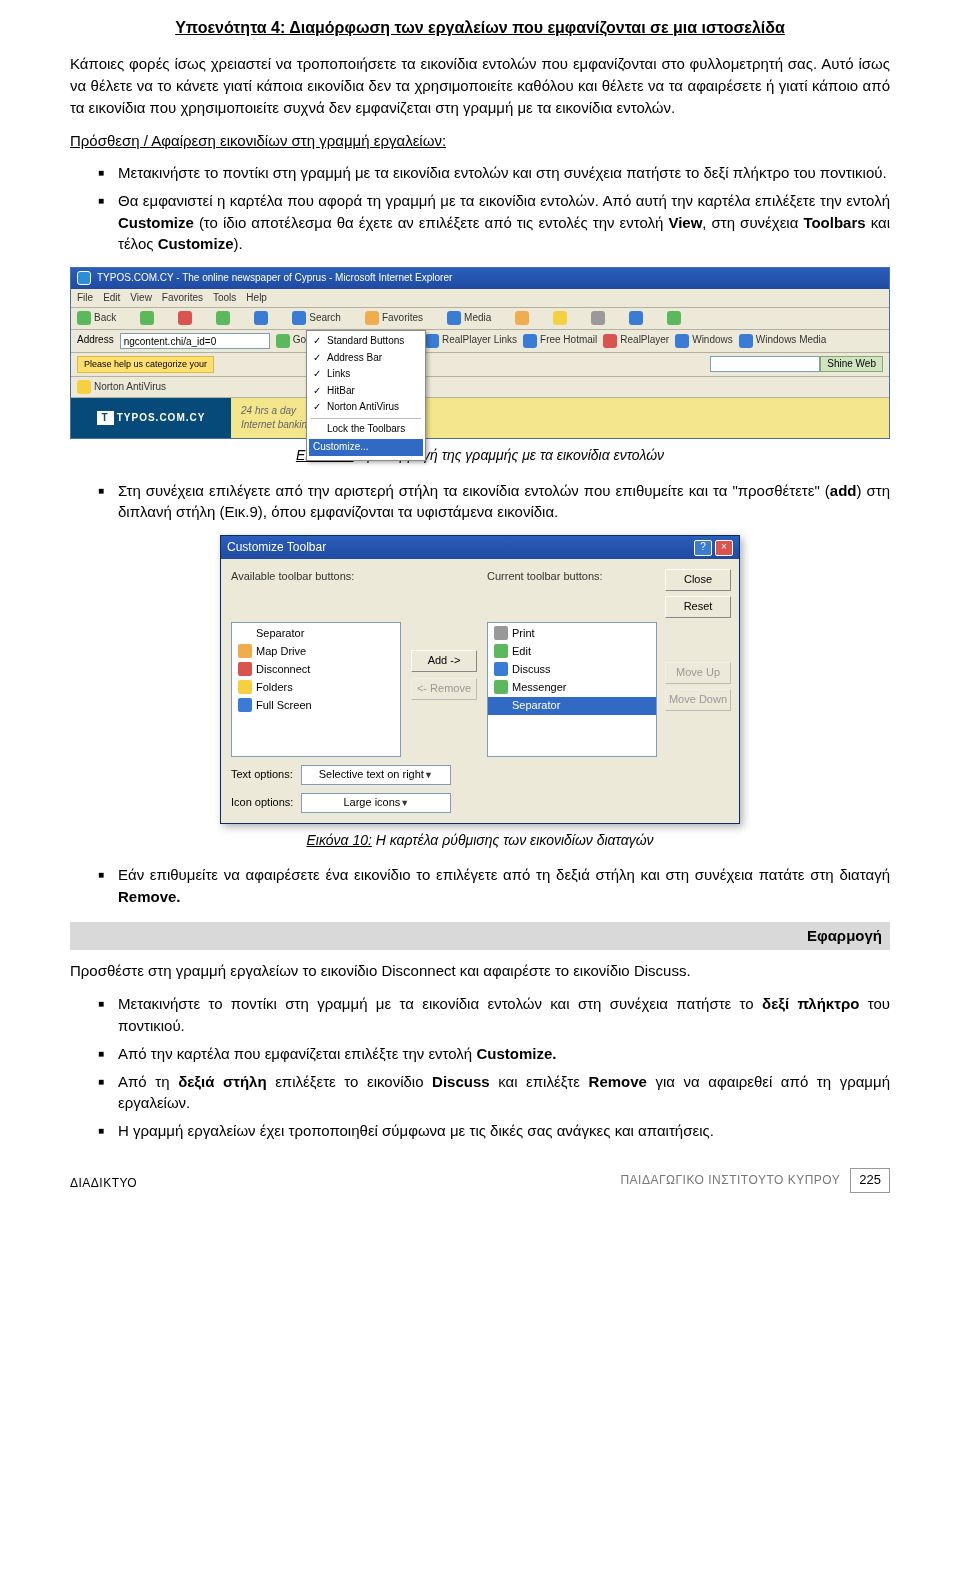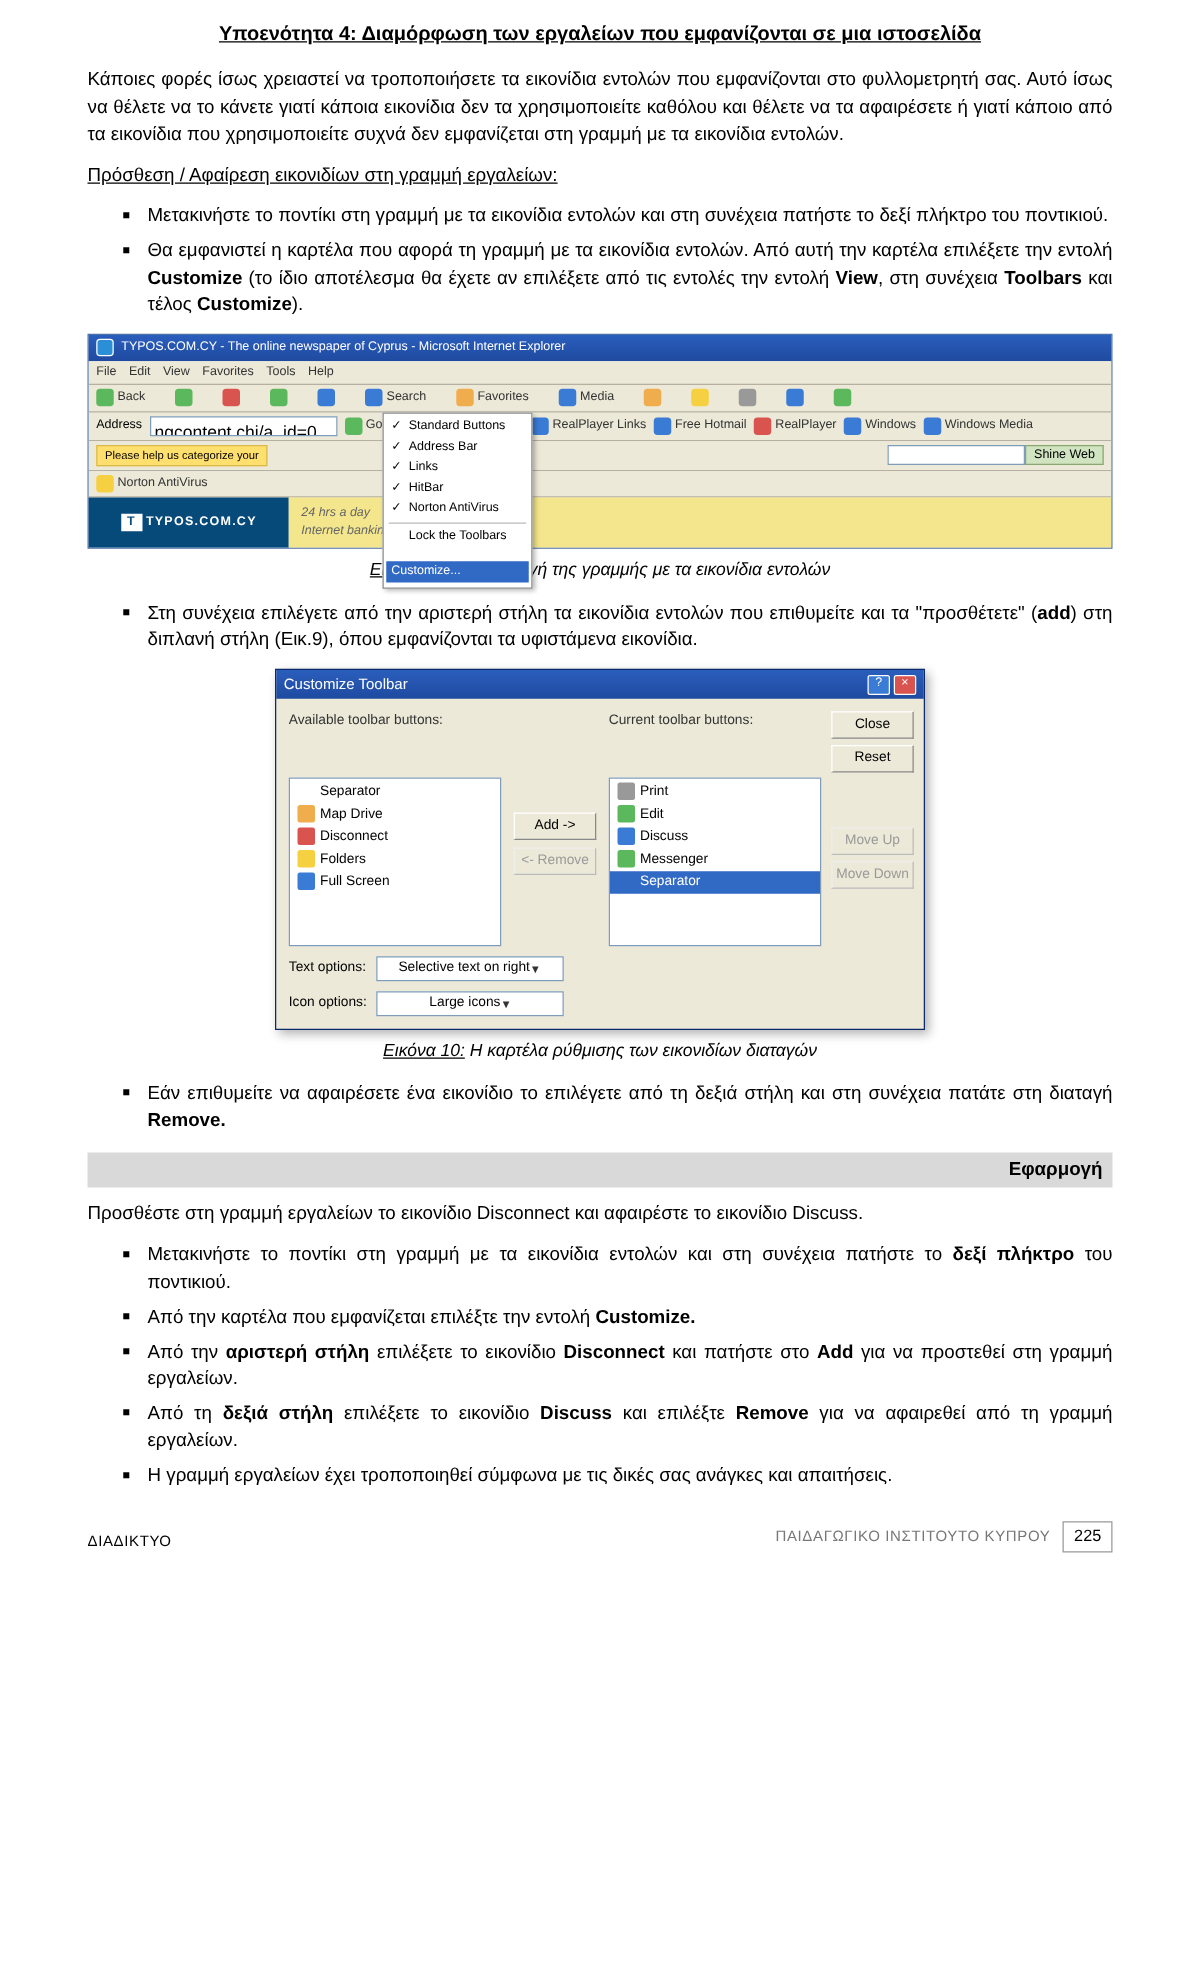--- a/index.html
+++ b/index.html
@@ -56,29 +56,29 @@
     width: 904px; border:1px solid #4a6fa5; background:#fff; font-size:10px; color:#000;
   }
   .s1-title { background: linear-gradient(#2a5ebc,#1f4aa0); color:#fff; padding:3px 6px; display:flex; align-items:center; gap:6px;}
   .s1-title .ie-icon { width:14px; height:14px; background:#2a8fd6; border-radius:3px; border:1px solid #fff;}
   .s1-menu { background:#ece9d8; padding:2px 6px; color:#333; display:flex; gap:10px; border-bottom:1px solid #b5b0a0;}
   .s1-tool { background:#ece9d8; padding:3px 6px; display:flex; align-items:center; gap:24px; border-bottom:1px solid #b5b0a0; position:relative;}
   .tbtn { display:flex; align-items:center; gap:3px; color:#333;}
   .tico { width:14px; height:14px; border-radius:3px;}
   .green{background:#5cb85c;} .red{background:#d9534f;} .blue{background:#3a7bd5;} .orange{background:#f0ad4e;} .yellow{background:#f5d142;} .gray{background:#999;}
   .s1-addr { background:#ece9d8; padding:3px 6px; display:flex; align-items:center; gap:6px; border-bottom:1px solid #b5b0a0;}
-  .addr-input { flex:0 0 150px; background:#fff; border:1px solid #7f9db9; padding:1px 3px; height:16px; font-size:14px; overflow:hidden; white-space:nowrap;}
+  .addr-input { flex:0 0 150px; background:#fff; border:1px solid #7f9db9; padding:1px 3px; height:16px; font-size:10px; overflow:hidden; white-space:nowrap;}
   .s1-dropdown {
     position:absolute; top:22px; left:235px; background:#fff; border:1px solid #8a8a8a; box-shadow:2px 2px 4px rgba(0,0,0,0.3);
     padding:2px 4px 4px 4px; font-size:10px; z-index:5; width:120px;
   }
   .s1-dropdown .dd-item{ display:flex; align-items:center; gap:4px; padding:1px 2px;}
   .s1-dropdown .dd-sep{ border-top:1px solid #bbb; margin:2px 0;}
   .dd-check{ font-size:10px; width:10px;}
-  .dd-highlight{ background:#316ac5; color:#fff; padding:1px 4px; margin:12px -2px 0 -2px;}
+  .dd-highlight{ background:#316ac5; color:#fff; padding:1px 4px; margin:2px -2px 0 -2px;}
   .s1-bar3 { background:#ece9d8; padding:3px 6px; display:flex; justify-content:space-between; align-items:center; border-bottom:1px solid #b5b0a0;}
   .yellow-strip{ background:#ffdf6e; padding:1px 6px; font-size:9px; border:1px solid #d9b94a;}
   .search-box{ display:flex; gap:0;}
   .search-box .sinp{ width:110px; height:16px; background:#fff; border:1px solid #7f9db9;}
   .search-box .sbtn{ background:#d1e4c2; border:1px solid #8aa76f; padding:0 6px; font-size:10px;}
   .s1-bar4 { background:#ece9d8; padding:3px 6px; border-bottom:1px solid #b5b0a0;}
   .s1-content{ display:flex; height:40px;}
   .s1-logo{ width:160px; background:#064a7a; color:#fff; font-weight:bold; display:flex; align-items:center; justify-content:center; letter-spacing:1px; font-size:10px;}
   .s1-logo .t{ background:#fff; color:#064a7a; padding:0 5px; margin-right:3px; font-weight:bold;}
   .s1-promo{ flex:1; background:#f4e68c; display:flex; align-items:center; padding-left:10px; color:#666;}
@@ -360,21 +360,20 @@
   </li>
 </ul>
 
 <div class="section-hdr">Εφαρμογή</div>
 
 <p class="para">Προσθέστε στη γραμμή εργαλείων το εικονίδιο Disconnect και αφαιρέστε το εικονίδιο Discuss.</p>
 
 <ul class="bullets">
   <li><span>Μετακινήστε το ποντίκι στη γραμμή με τα εικονίδια εντολών και στη συνέχεια πατήστε το </span><b>δεξί πλήκτρο</b><span> του ποντικιού.</span></li>
   <li><span>Από την καρτέλα που εμφανίζεται επιλέξτε την εντολή </span><b>Customize.</b></li>
-  <li><span>Από την </span><b>αριστερή στήλη</b><span> επιλέξετε το εικονίδιο </span><b>Disconnect</b><span> και πατήστε στο </span><b>Add</b><span> για να προστεθεί στη γραμμή εργαλείων.</span></li>
   <li><span>Από τη </span><b>δεξιά στήλη</b><span> επιλέξετε το εικονίδιο </span><b> Discuss </b><span>και επιλέξτε </span><b>Remove </b><span>για να αφαιρεθεί από τη γραμμή εργαλείων.</span></li>
   <li>Η γραμμή εργαλείων έχει τροποποιηθεί σύμφωνα με τις δικές σας ανάγκες και απαιτήσεις.</li>
 </ul>
 
 <div class="footer">
   <span class="footer-left">ΔΙΑΔΙΚΤΥΟ</span>
   <span class="footer-right">
     <span class="footer-inst">ΠΑΙΔΑΓΩΓΙΚΟ ΙΝΣΤΙΤΟΥΤΟ ΚΥΠΡΟΥ</span>
     <span class="page-num">225</span>
   </span>

